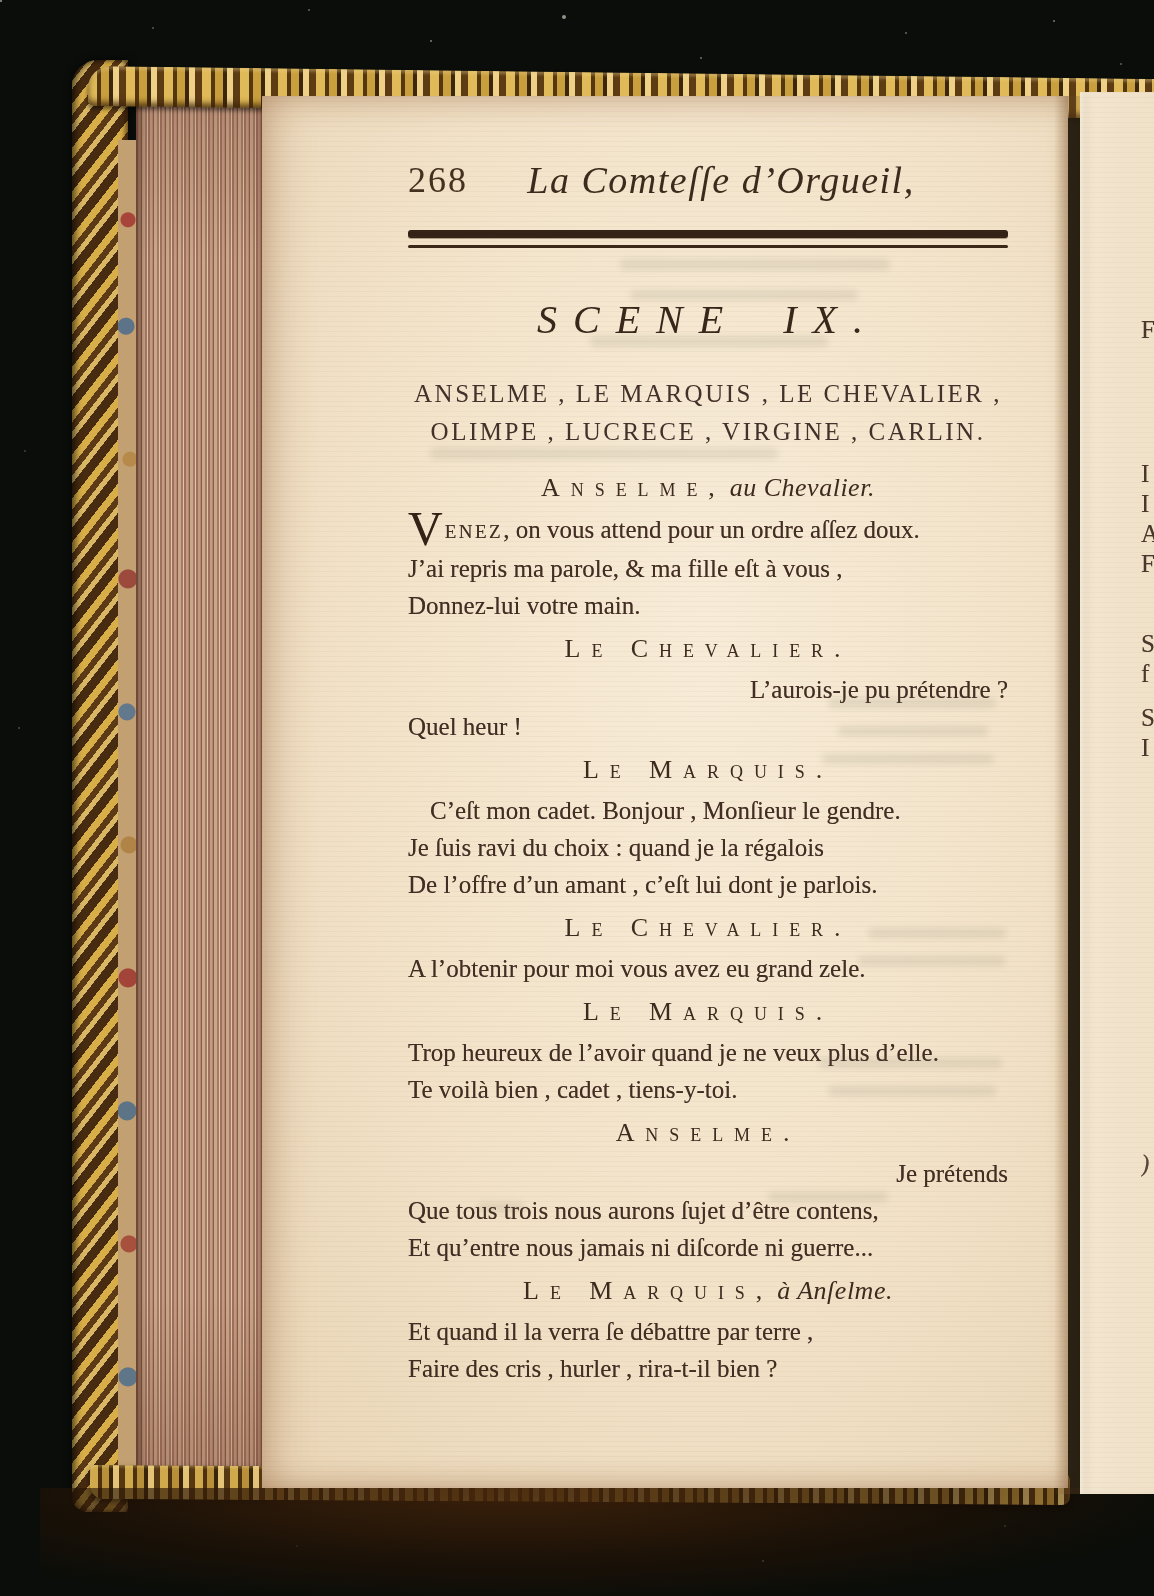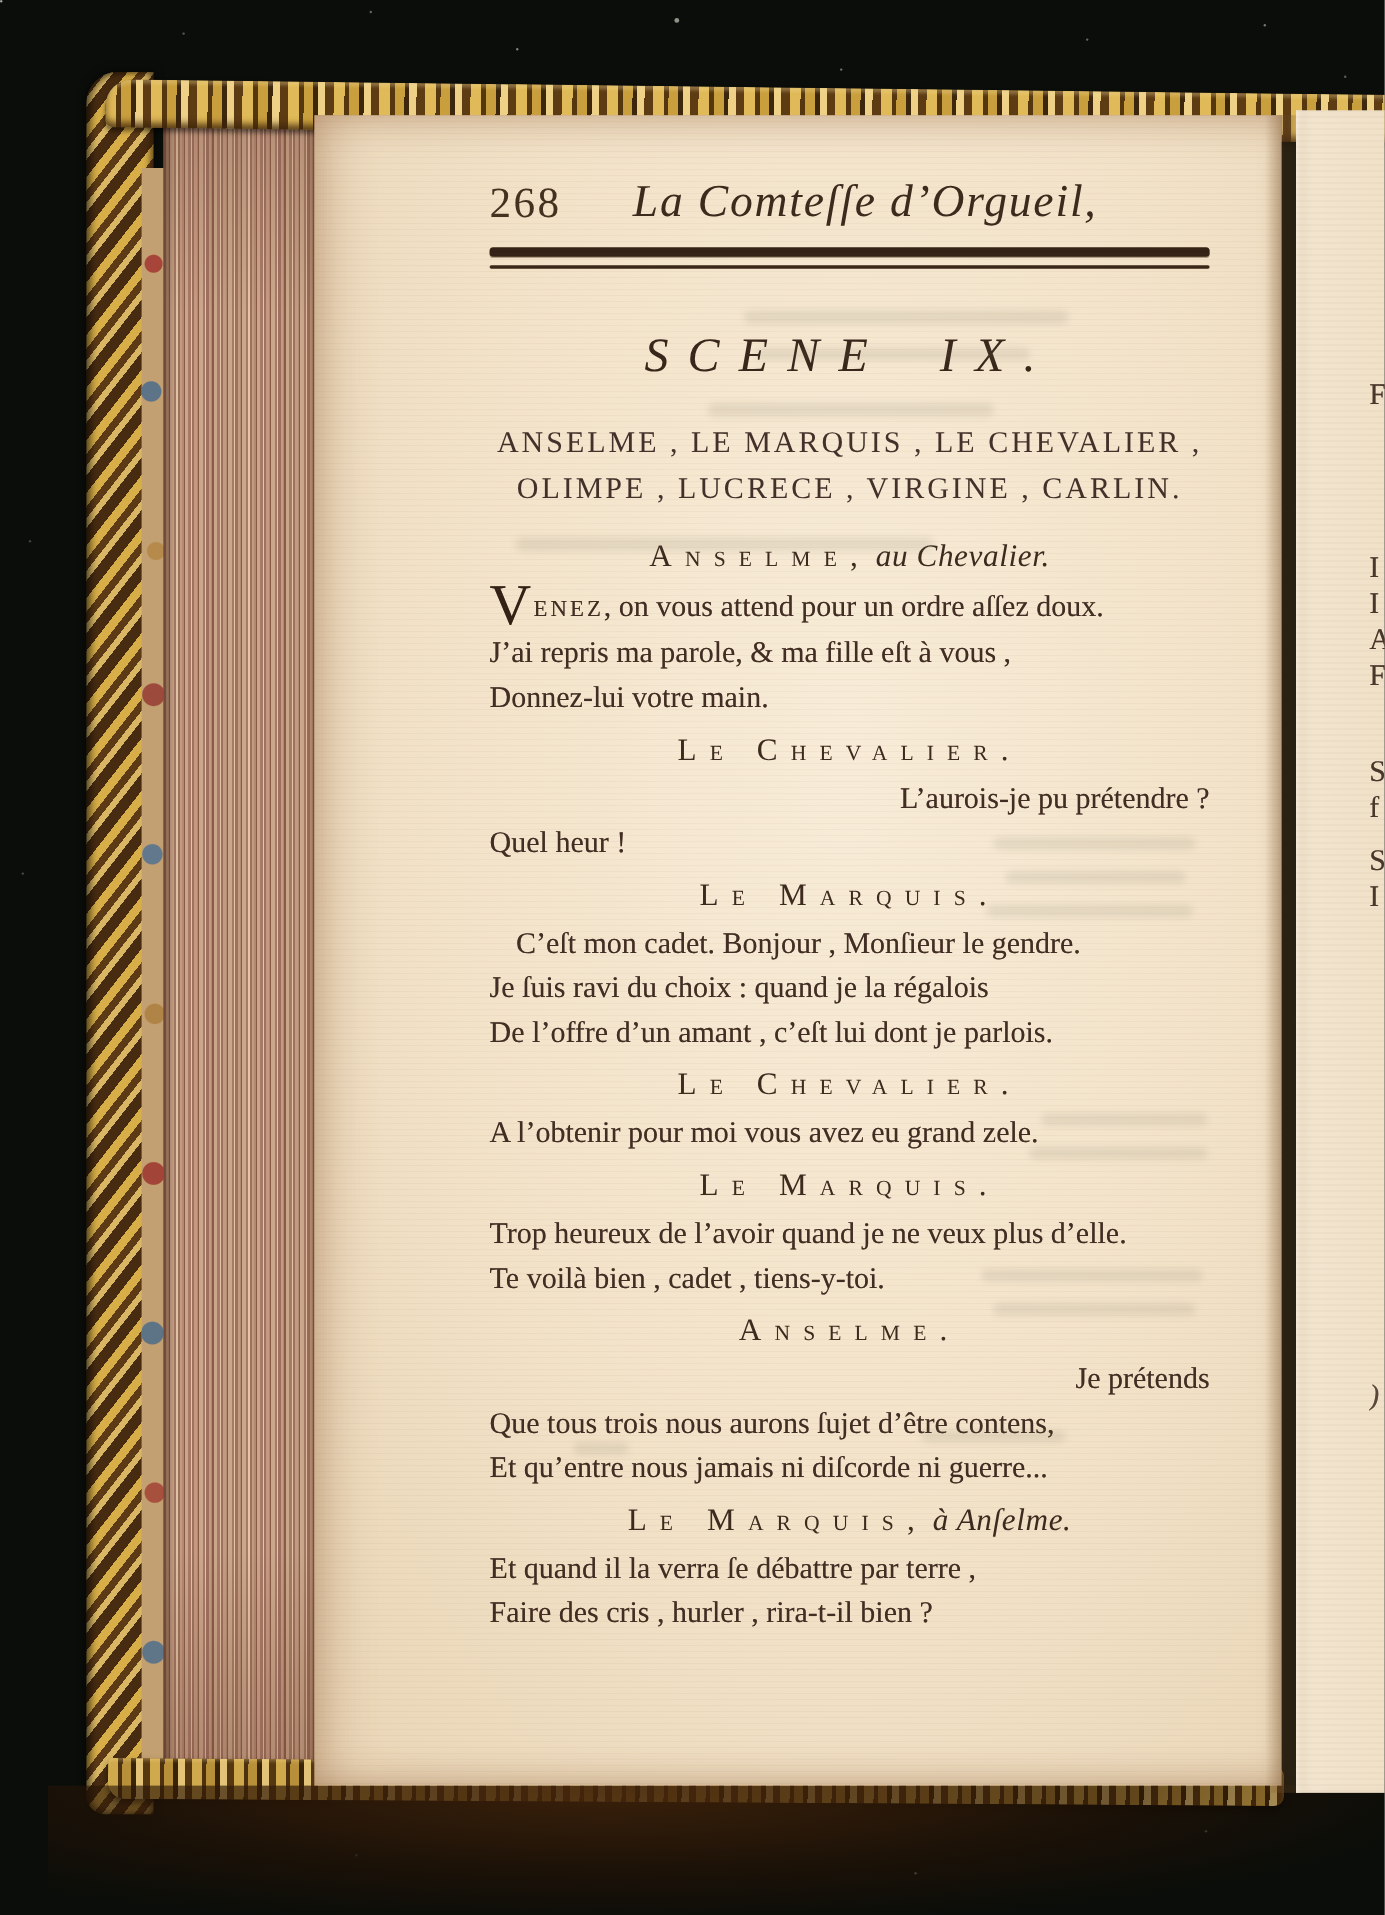--- a/index.html
+++ b/index.html
@@ -74,23 +74,23 @@
       inset 0 22px 32px -18px rgba(150,100,60,.34),
       inset -12px 0 20px -12px rgba(140,100,60,.25),
       inset 0 -20px 28px -16px rgba(140,95,55,.32);
     padding:50px 60px 0 146px;
     color:#3f2c21; overflow:hidden; }
   .page::before { content:""; position:absolute; inset:0; pointer-events:none;
     background:repeating-linear-gradient(180deg, rgba(120,90,60,.05) 0 1px, rgba(0,0,0,0) 1px 5px); }
 
   .ghost { position:absolute; background:rgba(108,112,88,.13); filter:blur(3px); border-radius:5px; }
 
-  .page-header { display:flex; align-items:flex-end; position:relative; }
+  .page-header { display:flex; align-items:center; position:relative; }
   .pagenum { font-size:36px; letter-spacing:2px; color:#44311f; }
-  .running-title { font-style:italic; font-size:38px; letter-spacing:1.5px; margin:0 auto;
+  .running-title { font-style:italic; font-size:38px; letter-spacing:1.5px; margin:12px auto;
     padding-right:34px; color:#3c2a1c; }
 
   .rule-thick { height:8px; background:#31211372; background:#332215; margin-top:16px;
     border-radius:3px; box-shadow:0 1px 0 rgba(80,55,30,.4); }
   .rule-thin { height:3px; background:#3a2717; margin-top:7px; border-radius:2px; }
 
   .scene-heading { font-style:italic; font-weight:normal; font-size:40px; text-align:center;
     letter-spacing:.4em; word-spacing:.45em; margin-top:48px; color:#38261a; white-space:nowrap; }
 
   .cast { margin-top:32px; text-align:center; font-size:25px; line-height:38px;

